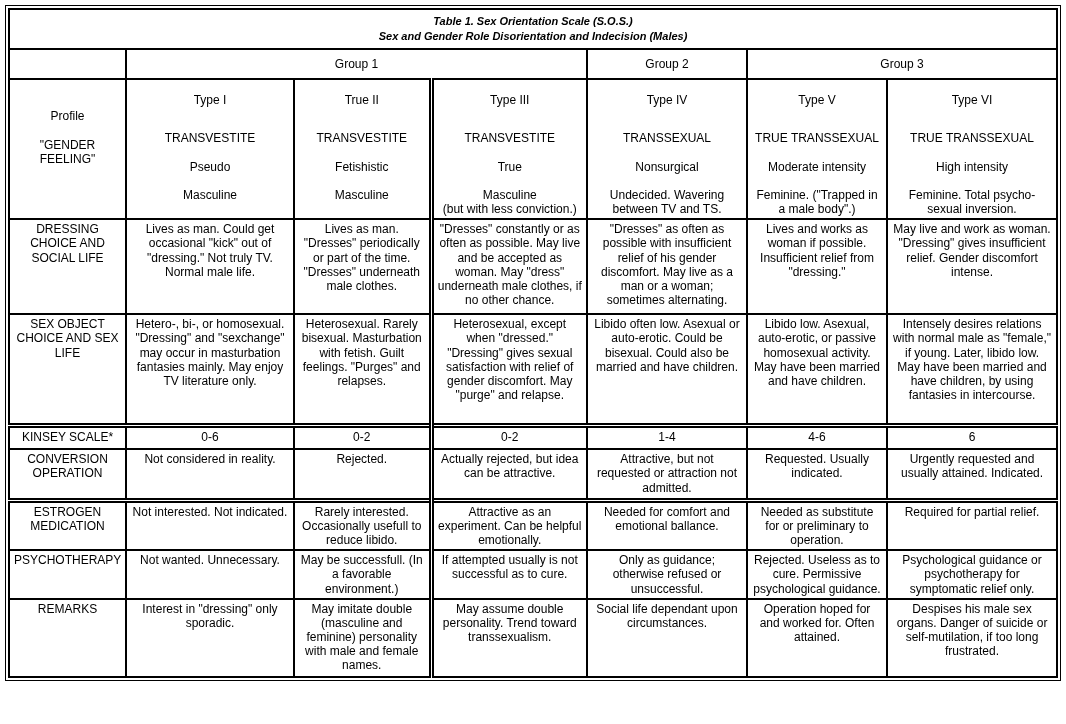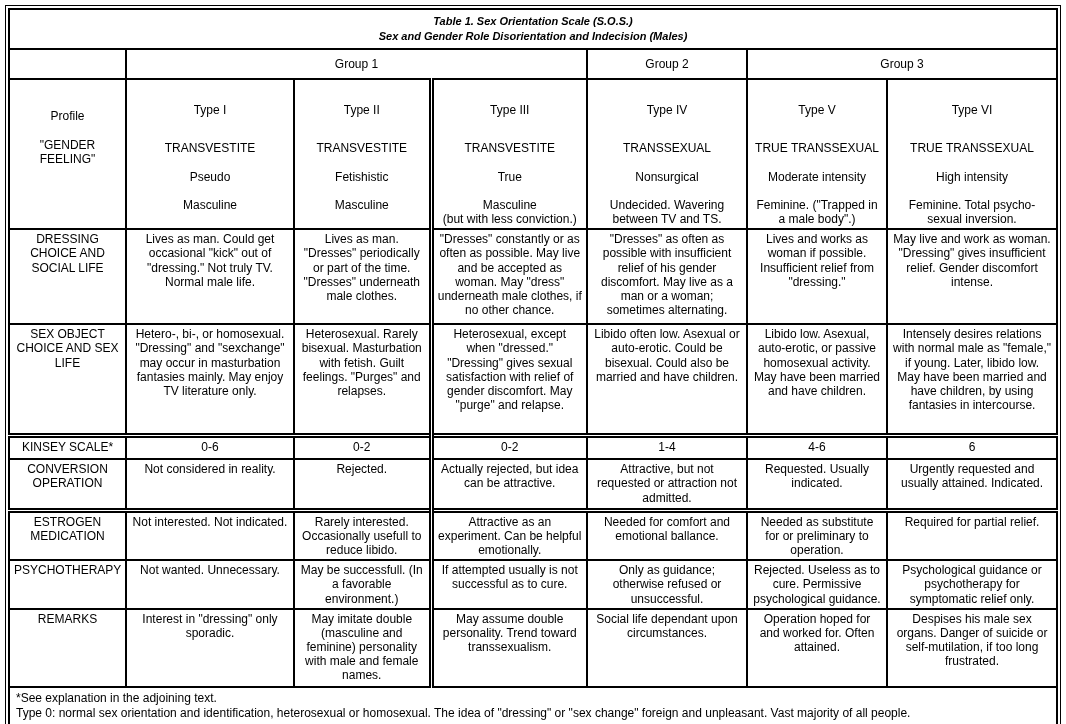--- a/index.html
+++ b/index.html
@@ -18,21 +18,21 @@
   
   td.dbl-left{border-left:5px double #000;}
   tr.dbl-top td{border-top:5px double #000;}
   
   .title-cell{vertical-align:middle;padding:3px 0;}
   .title-line{font-weight:bold;font-style:italic;font-size:11px;line-height:1.35;}
   
   .group-cell{vertical-align:middle;font-size:12px;}
   
   .pline{height:14px;}
-  .p-type{margin-top:21px;}
+  .p-type{margin-top:11px;}
   .p-name{margin-top:24px;}
   .p-sub{margin-top:15px;}
   .p-feel{margin-top:14px;height:auto;white-space:pre-line;}
   .profile-label{padding-top:29px;}
   .profile-label .lbl2{margin-top:15px;}
   
   .foot-cell{text-align:left;padding:3px 6px;font-size:12px;line-height:1.3;}
 </style>
 </head>
 <body>
@@ -69,21 +69,21 @@
         <div class="pline">Profile</div>
         <div class="pline lbl2">"GENDER FEELING"</div>
       </td>
       <td>
         <div class="pline p-type">Type I</div>
         <div class="pline p-name">TRANSVESTITE</div>
         <div class="pline p-sub">Pseudo</div>
         <div class="pline p-feel">Masculine</div>
       </td>
       <td>
-        <div class="pline p-type">Type II</div>
+        <div class="pline p-type">True II</div>
         <div class="pline p-name">TRANSVESTITE</div>
         <div class="pline p-sub">Fetishistic</div>
         <div class="pline p-feel">Masculine</div>
       </td>
       <td class="dbl-left">
         <div class="pline p-type">Type III</div>
         <div class="pline p-name">TRANSVESTITE</div>
         <div class="pline p-sub">True</div>
         <div class="pline p-feel">Masculine
 (but with less conviction.)</div>
@@ -174,21 +174,15 @@
     <tr class="r-remarks">
       <td>REMARKS</td>
       <td>Interest in "dressing" only sporadic.</td>
       <td>May imitate double (masculine and feminine) personality with male and female names.</td>
       <td class="dbl-left">May assume double personality. Trend toward transsexualism.</td>
       <td>Social life dependant upon circumstances.</td>
       <td>Operation hoped for and worked for. Often attained.</td>
       <td>Despises his male sex organs. Danger of suicide or self-mutilation, if too long frustrated.</td>
     </tr>
 
-    <tr class="r-foot">
-      <td colspan="7" class="foot-cell">
-        <div>*See explanation in the adjoining text.</div>
-        <div>Type 0: normal sex orientation and identification, heterosexual or homosexual. The idea of "dressing" or "sex change" foreign and unpleasant. Vast majority of all people.</div>
-      </td>
-    </tr>
   </tbody>
     </table>
 </div>
 
 </body></html>

